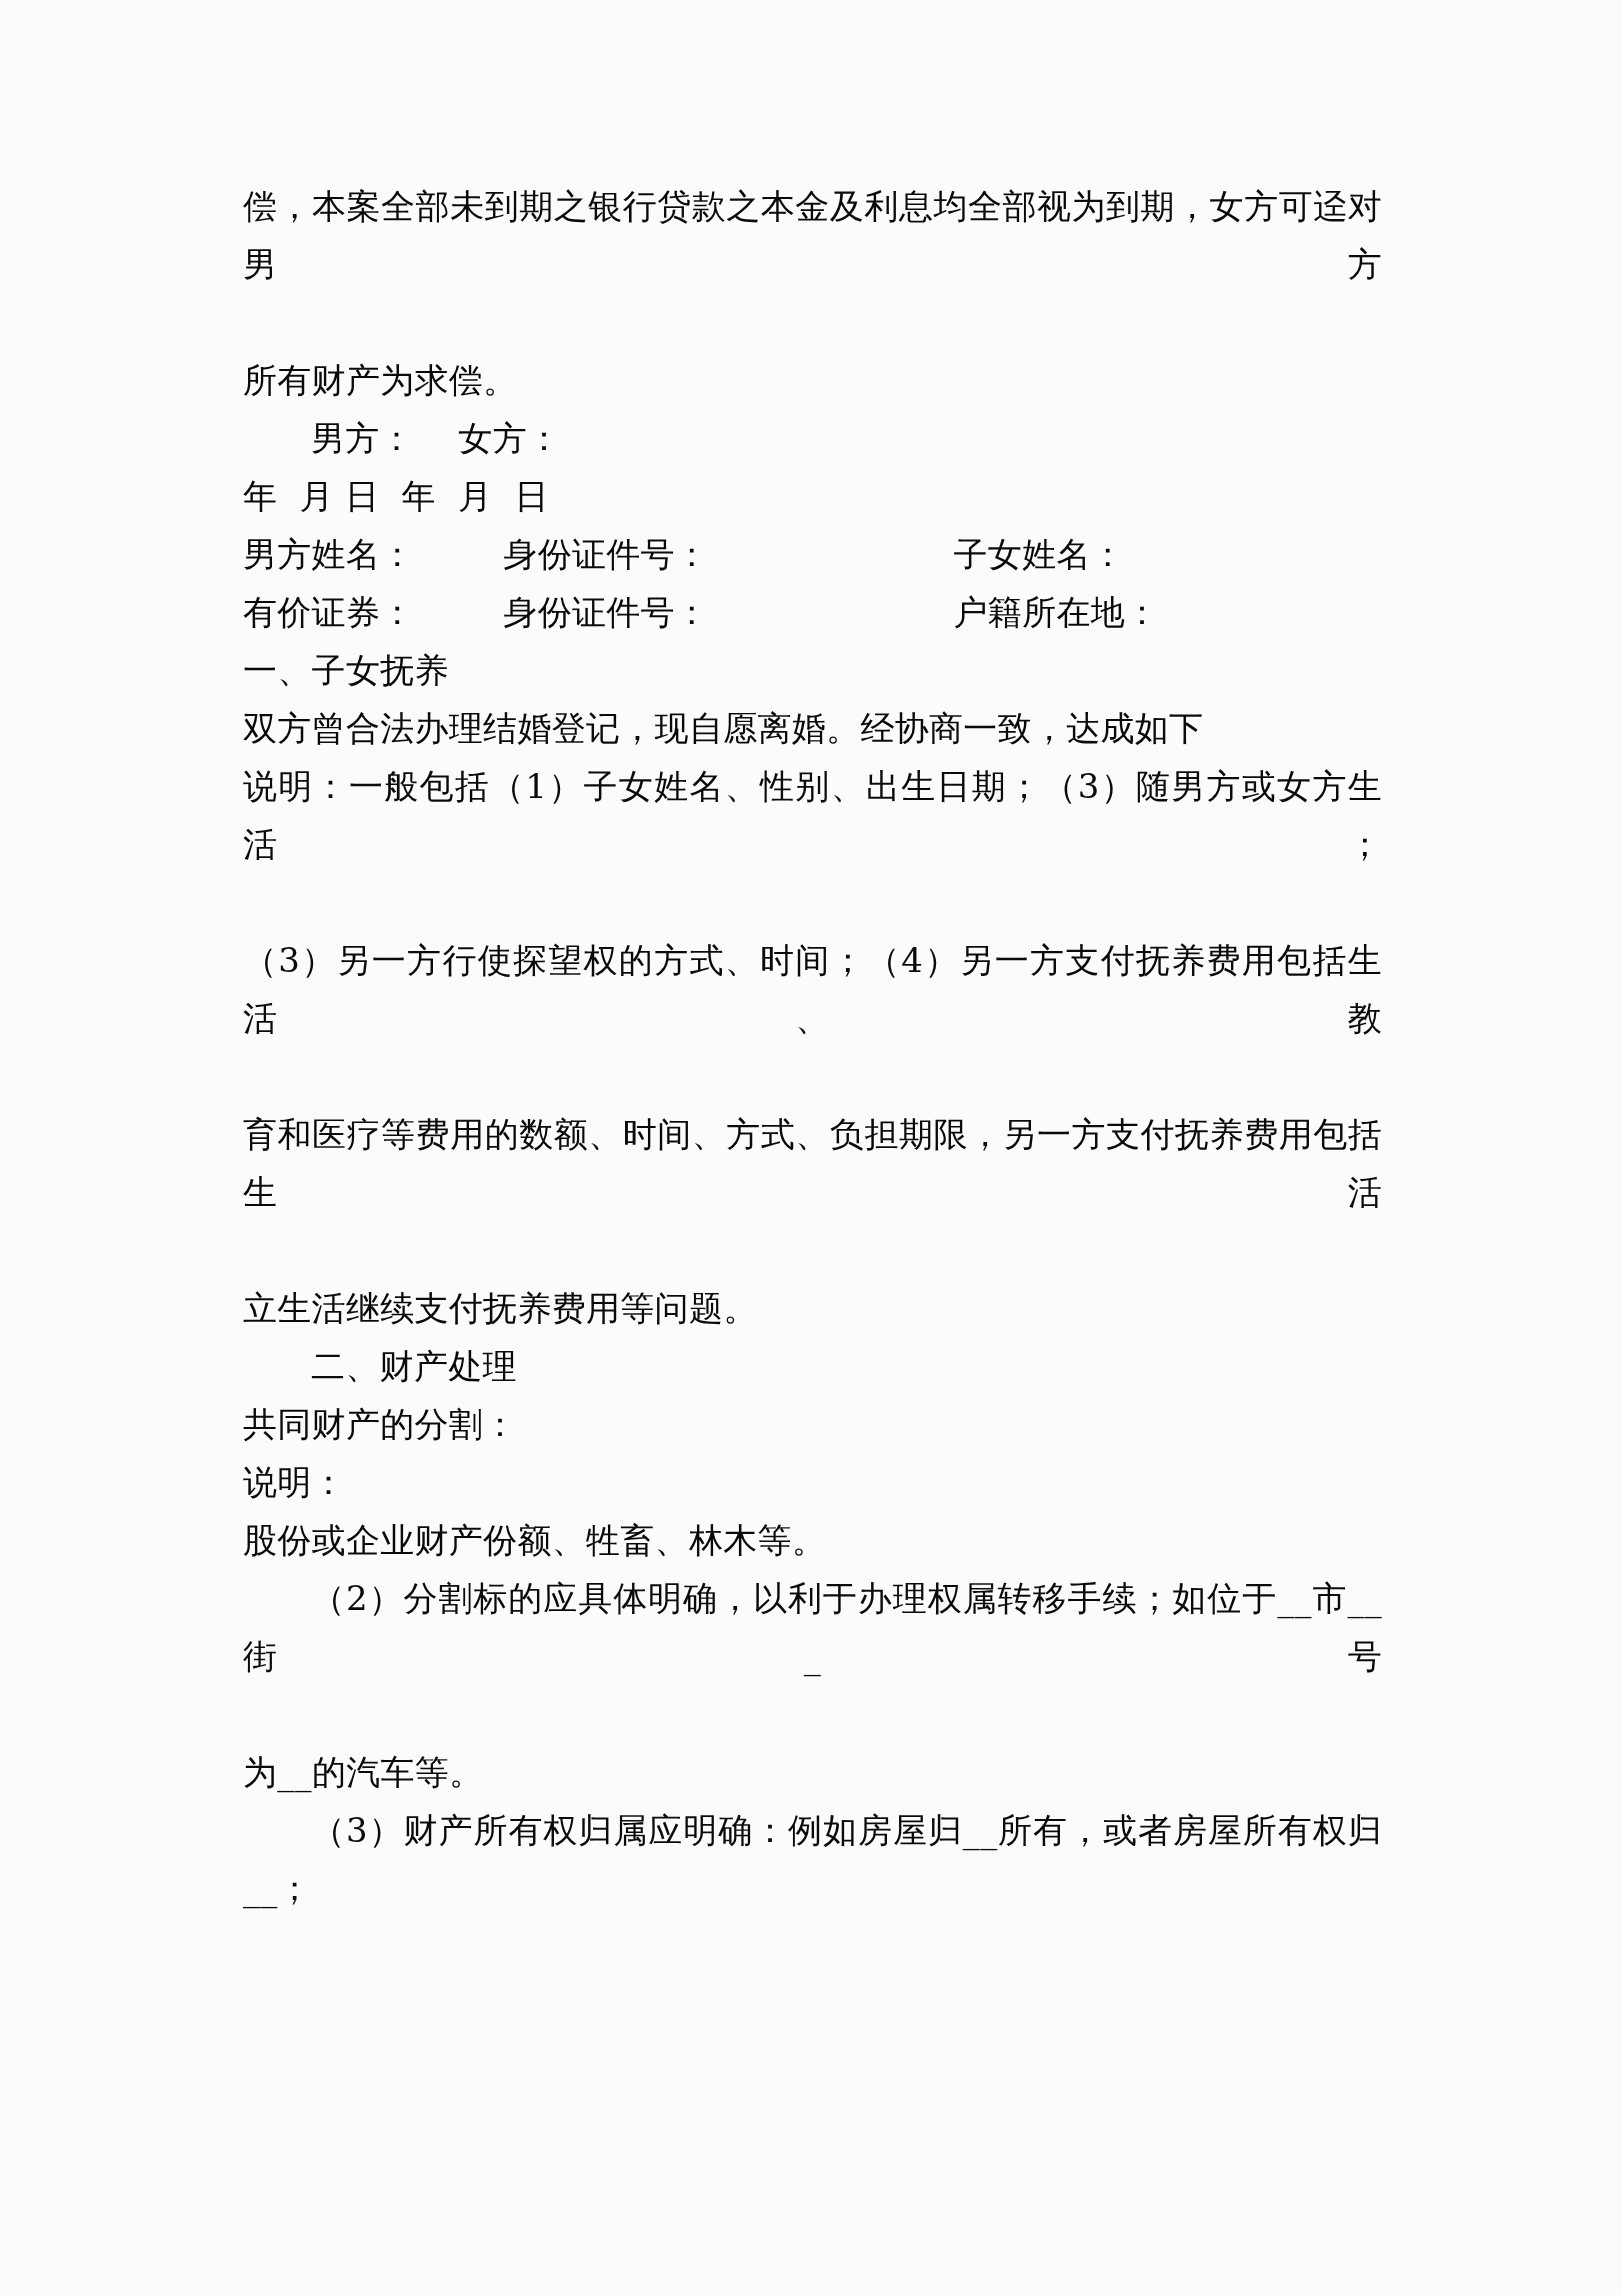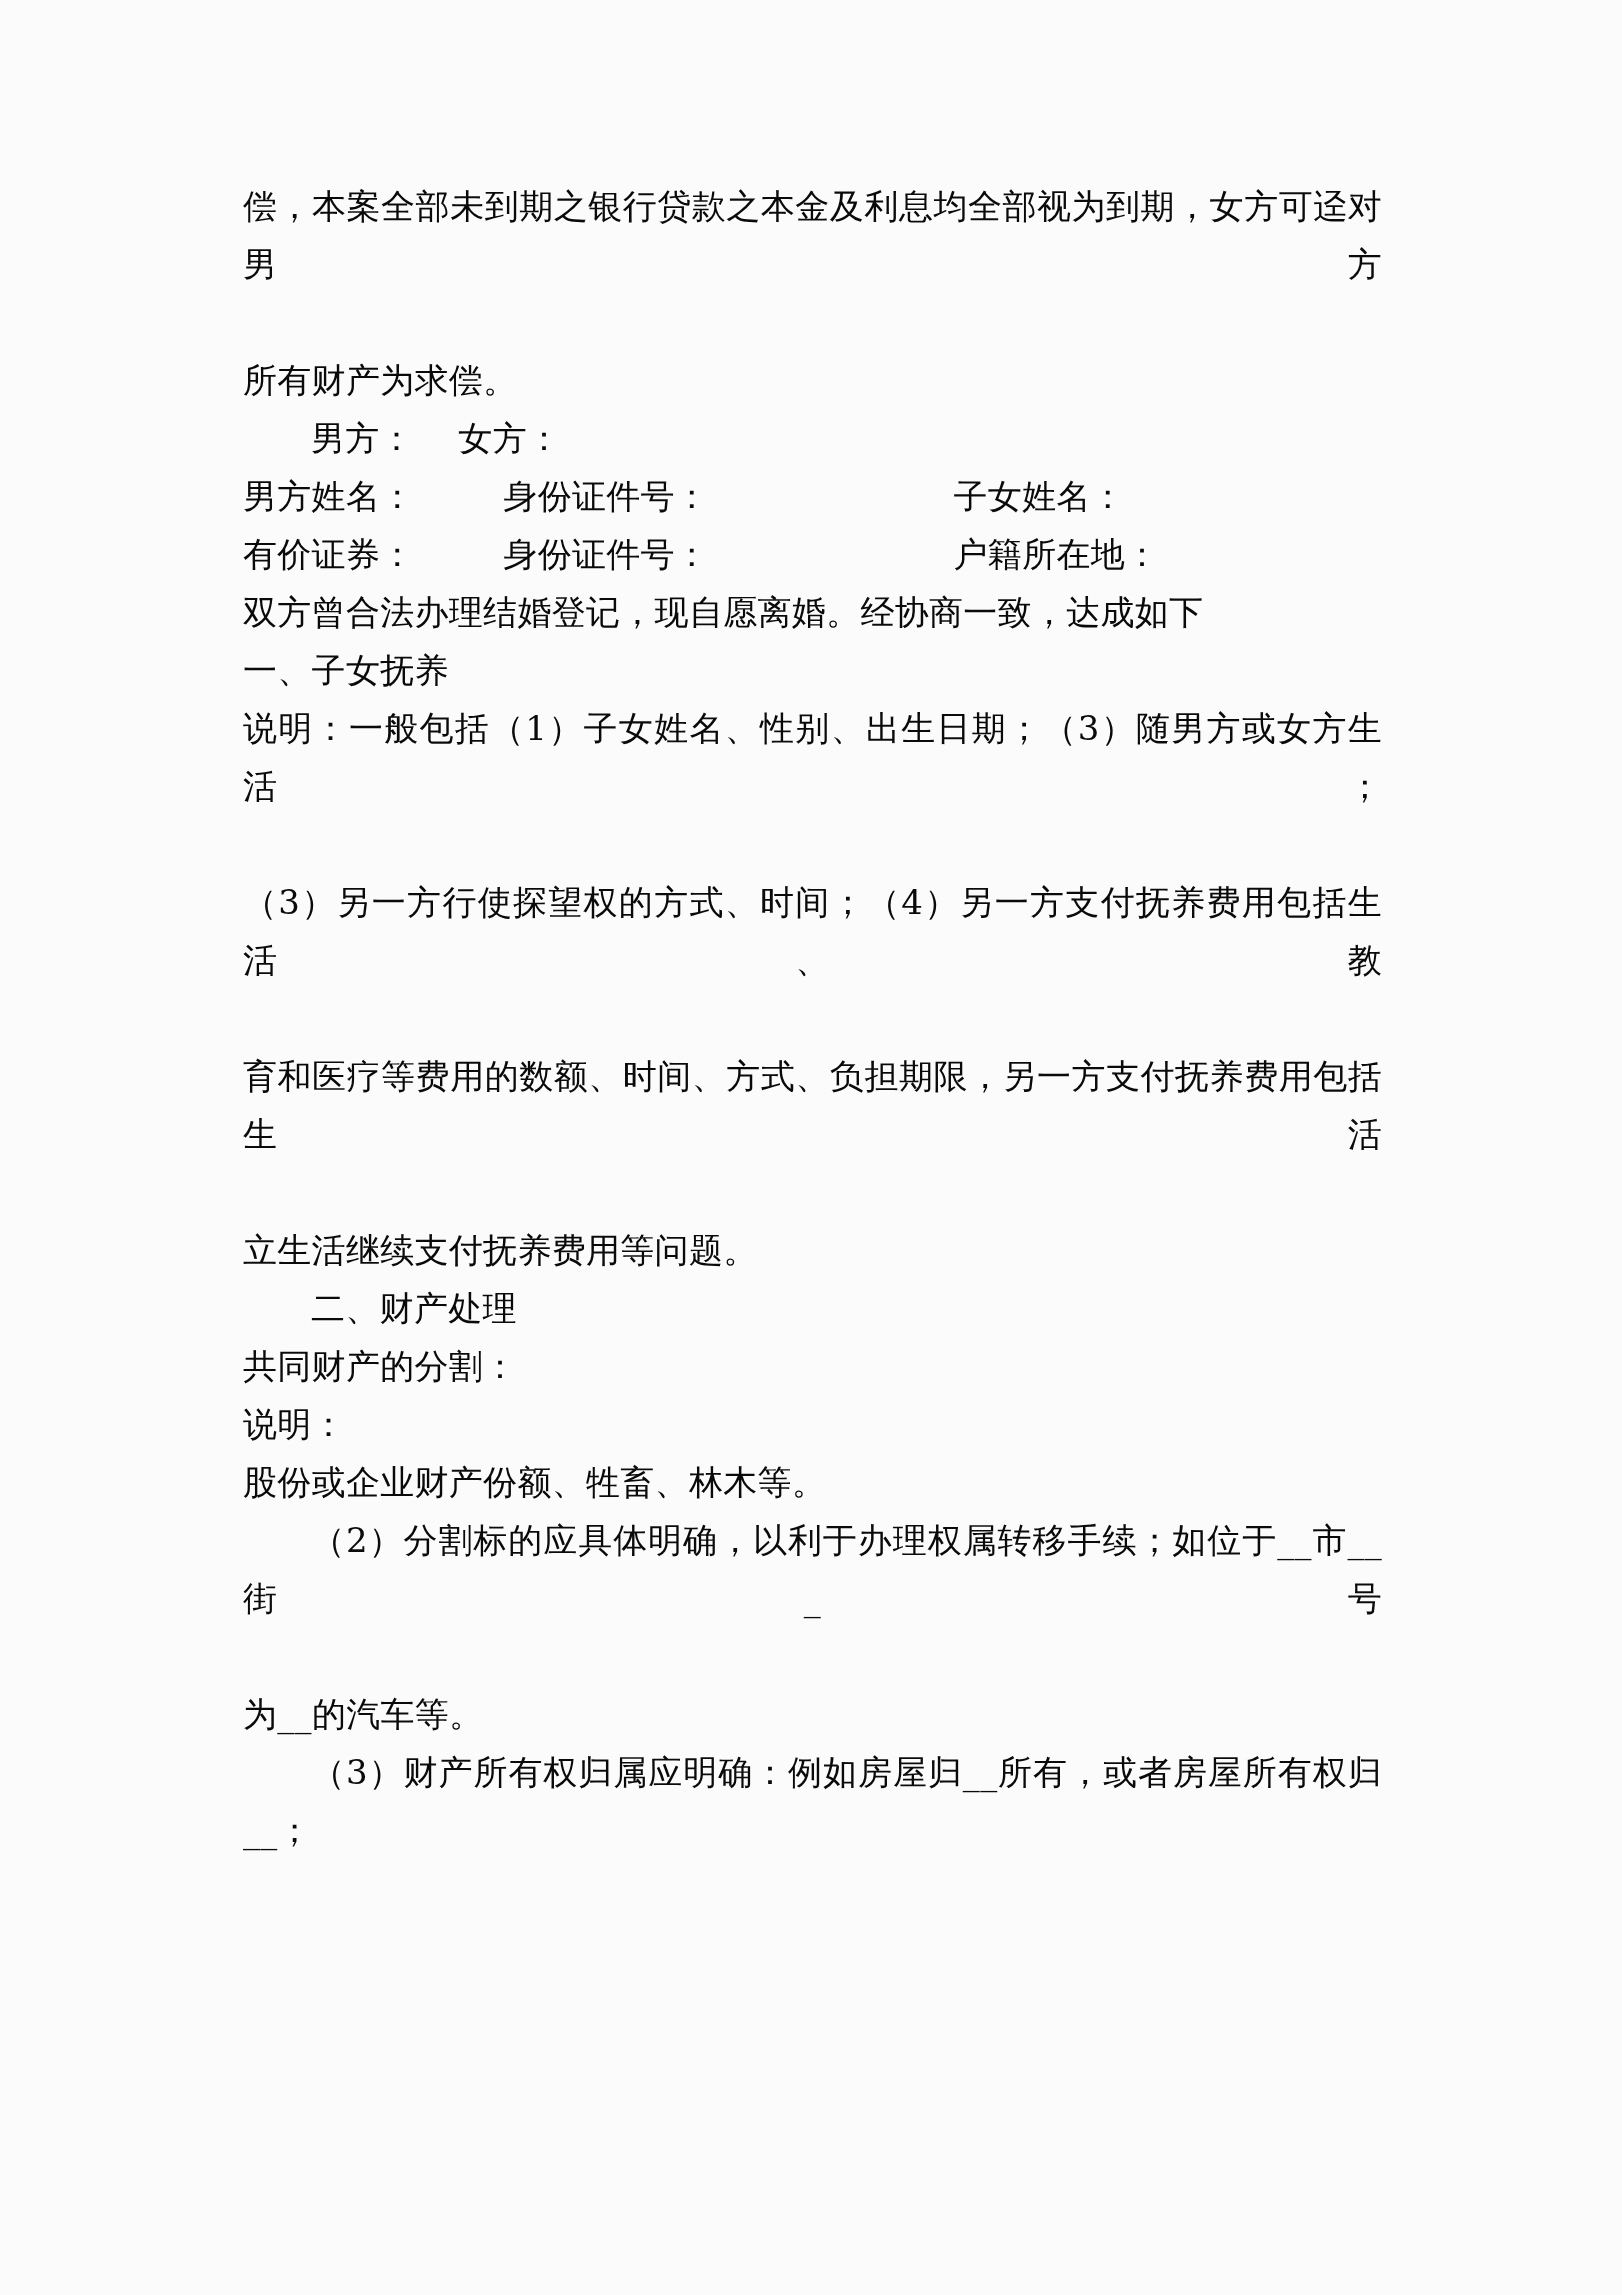--- a/index.html
+++ b/index.html
@@ -55,24 +55,25 @@
 </style>
 </head>
 <body>
 
 <div class="page" style="background: rgb(251, 251, 251); color: rgb(10, 10, 10);">
   <div class="doc-body" id="doc-body">
 
   <div class="line noindent stretch">偿，本案全部未到期之银行贷款之本金及利息均全部视为到期，女方可迳对男方</div>
       <div class="line noindent">所有财产为求偿。</div>
       <div class="line indent">男方：    女方：</div>
+      <div class="line noindent">年  月 日  年  月  日</div>
       <div class="line noindent">男方姓名：        身份证件号：                      子女姓名：</div>
       <div class="line noindent">有价证券：        身份证件号：                      户籍所在地：</div>
+      <div class="line noindent">一、子女抚养</div>
       <div class="line noindent">双方曾合法办理结婚登记，现自愿离婚。经协商一致，达成如下</div>
-      <div class="line noindent">一、子女抚养</div>
       <div class="line noindent stretch">说明：一般包括（1）子女姓名、性别、出生日期；（3）随男方或女方生活；</div>
       <div class="line noindent stretch">（3）另一方行使探望权的方式、时间；（4）另一方支付抚养费用包括生活、教</div>
       <div class="line noindent stretch">育和医疗等费用的数额、时间、方式、负担期限，另一方支付抚养费用包括生活</div>
       <div class="line noindent">立生活继续支付抚养费用等问题。</div>
       <div class="line indent">二、财产处理</div>
       <div class="line noindent">共同财产的分割：</div>
       <div class="line noindent">说明：</div>
       <div class="line noindent">股份或企业财产份额、牲畜、林木等。</div>
       <div class="line indent stretch">（2）分割标的应具体明确，以利于办理权属转移手续；如位于__市__街_号</div>
       <div class="line noindent">为__的汽车等。</div>

